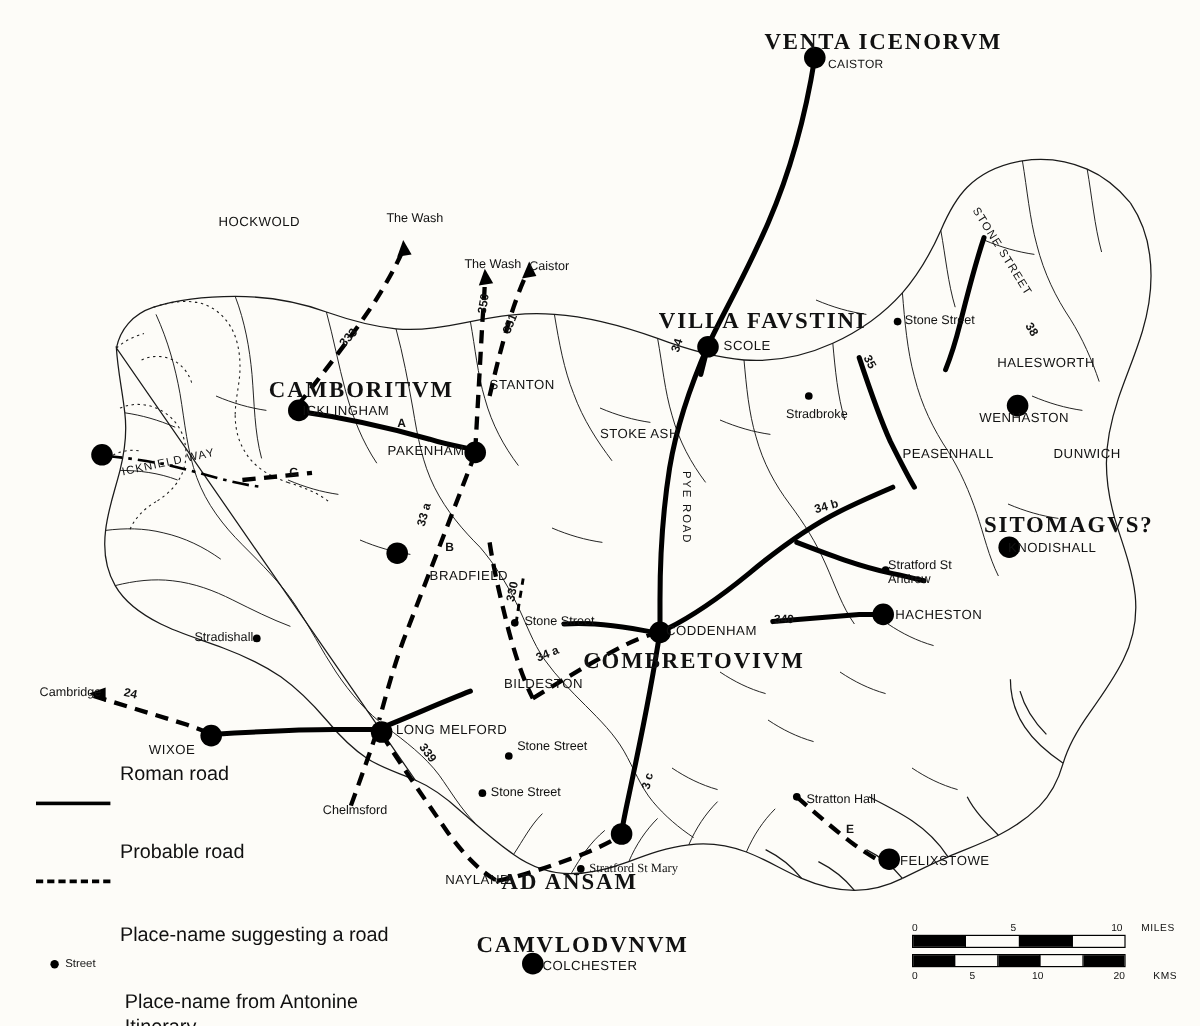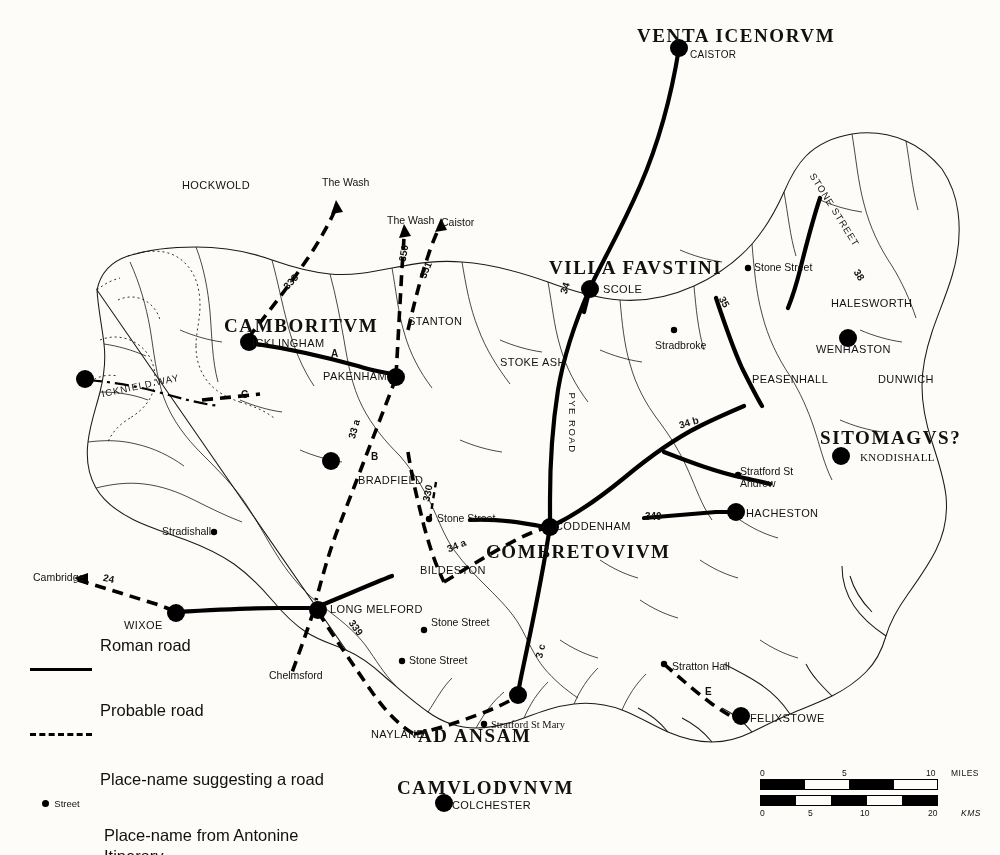--- a/index.html
+++ b/index.html
@@ -255,21 +255,21 @@
   <div class="lbl major" style="left:637px;top:26px;">VENTA ICENORVM</div>
   <div class="lbl site-sm" style="left:690px;top:50px;">CAISTOR</div>
 
   <div class="lbl major" style="left:549px;top:258px;">VILLA FAVSTINI</div>
   <div class="lbl site" style="left:603px;top:284px;">SCOLE</div>
 
   <div class="lbl major" style="left:224px;top:316px;">CAMBORITVM</div>
   <div class="lbl site" style="left:252px;top:338px;">ICKLINGHAM</div>
 
   <div class="lbl major" style="left:820px;top:428px;">SITOMAGVS?</div>
-  <div class="lbl site" style="left:860px;top:452px;font-family:Liberation Serif, serif;">KNODISHALL</div>
+  <div class="lbl site" style="left:840px;top:452px;">KNODISHALL</div>
 
   <div class="lbl major" style="left:486px;top:542px;">COMBRETOVIVM</div>
 
   <div class="lbl major" style="left:418px;top:726px;">AD ANSAM</div>
   <div class="lbl minor" style="left:491px;top:719px;font-family:Liberation Serif, serif;">Stratford St Mary</div>
 
   <div class="lbl major" style="left:397px;top:778px;">CAMVLODVNVM</div>
   <div class="lbl site" style="left:452px;top:800px;">COLCHESTER</div>
 
   <div class="lbl site" style="left:323px;top:371px;">PAKENHAM</div>
@@ -376,15 +376,15 @@
       <div></div>
       <div class="fill"></div>
       <div></div>
       <div class="fill"></div>
   </div>
   <div class="snum" style="margin-top:2px;">
     <span style="left:0px;">0</span>
     <span style="left:48px;">5</span>
     <span style="left:100px;">10</span>
     <span style="left:168px;">20</span>
-    <span class="sunit" style="left:auto;right:-6px;font-style:italic;">KMS</span>
+    <span class="sunit" style="left:auto;right:-6px;">KMS</span>
   </div>
 </div>
 
 </body></html>

